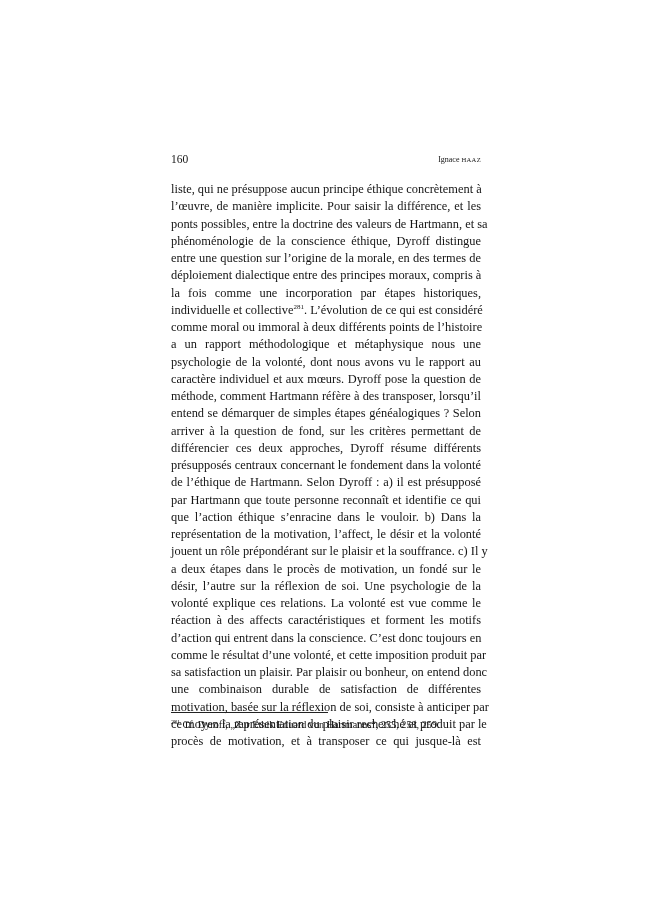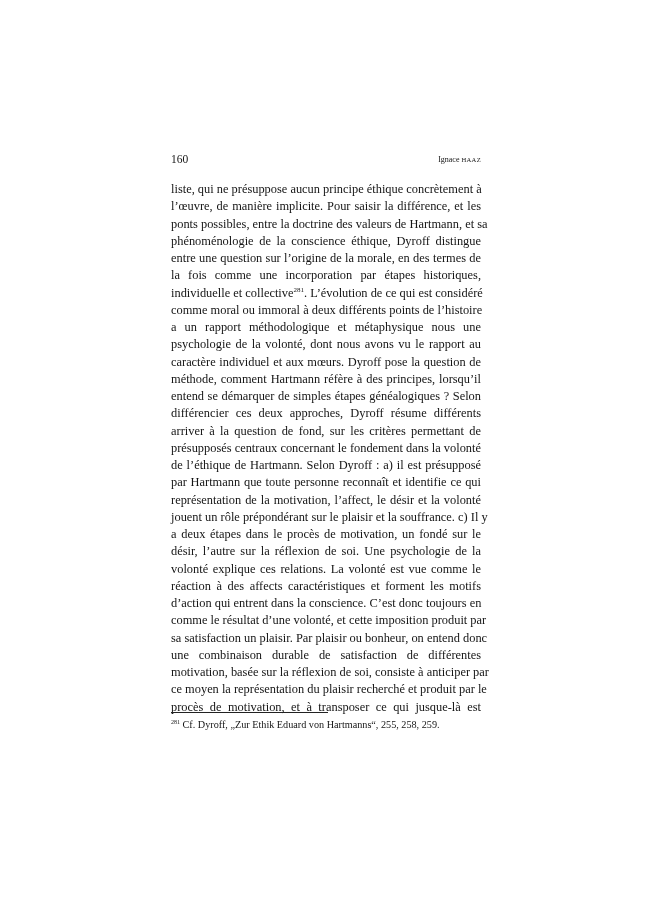--- a/index.html
+++ b/index.html
@@ -44,33 +44,35 @@
     <span class="pno">160</span>
     <span class="author"><span>Ignace </span><span class="sc">HAAZ</span></span>
   </div>
 
   <div class="body-text">
     <span class="line">liste, qui ne présuppose aucun principe éthique concrètement à</span>
     <span class="line">l’œuvre, de manière implicite. Pour saisir la différence, et les</span>
     <span class="line">ponts possibles, entre la doctrine des valeurs de Hartmann, et sa</span>
     <span class="line">phénoménologie de la conscience éthique, Dyroff distingue</span>
     <span class="line">entre une question sur l’origine de la morale, en des termes de</span>
+    <span class="line">déploiement dialectique entre des principes moraux, compris à</span>
     <span class="line">la fois comme une incorporation par étapes historiques,</span>
     <span class="line"><span>individuelle et collective</span><sup>281</sup><span>. L’évolution de ce qui est considéré</span></span>
     <span class="line">comme moral ou immoral à deux différents points de l’histoire</span>
     <span class="line">a un rapport méthodologique et métaphysique nous une</span>
     <span class="line">psychologie de la volonté, dont nous avons vu le rapport au</span>
     <span class="line">caractère individuel et aux mœurs. Dyroff pose la question de</span>
-    <span class="line">méthode, comment Hartmann réfère à des principes, lorsqu’il</span>
+    <span class="line">méthode, comment Hartmann réfère à des transposer, lorsqu’il</span>
     <span class="line">entend se démarquer de simples étapes généalogiques ? Selon</span>
+    <span class="line">arriver à la question de fond, sur les critères permettant de</span>
     <span class="line">différencier ces deux approches, Dyroff résume différents</span>
-    <span class="line">arriver à la question de fond, sur les critères permettant de</span>
     <span class="line">présupposés centraux concernant le fondement dans la volonté</span>
     <span class="line">de l’éthique de Hartmann. Selon Dyroff : a) il est présupposé</span>
     <span class="line">par Hartmann que toute personne reconnaît et identifie ce qui</span>
+    <span class="line">que l’action éthique s’enracine dans le vouloir. b) Dans la</span>
     <span class="line">représentation de la motivation, l’affect, le désir et la volonté</span>
     <span class="line">jouent un rôle prépondérant sur le plaisir et la souffrance. c) Il y</span>
     <span class="line">a deux étapes dans le procès de motivation, un fondé sur le</span>
     <span class="line">désir, l’autre sur la réflexion de soi. Une psychologie de la</span>
     <span class="line">volonté explique ces relations. La volonté est vue comme le</span>
     <span class="line">réaction à des affects caractéristiques et forment les motifs</span>
     <span class="line">d’action qui entrent dans la conscience. C’est donc toujours en</span>
     <span class="line">comme le résultat d’une volonté, et cette imposition produit par</span>
     <span class="line">sa satisfaction un plaisir. Par plaisir ou bonheur, on entend donc</span>
     <span class="line">une combinaison durable de satisfaction de différentes</span>

